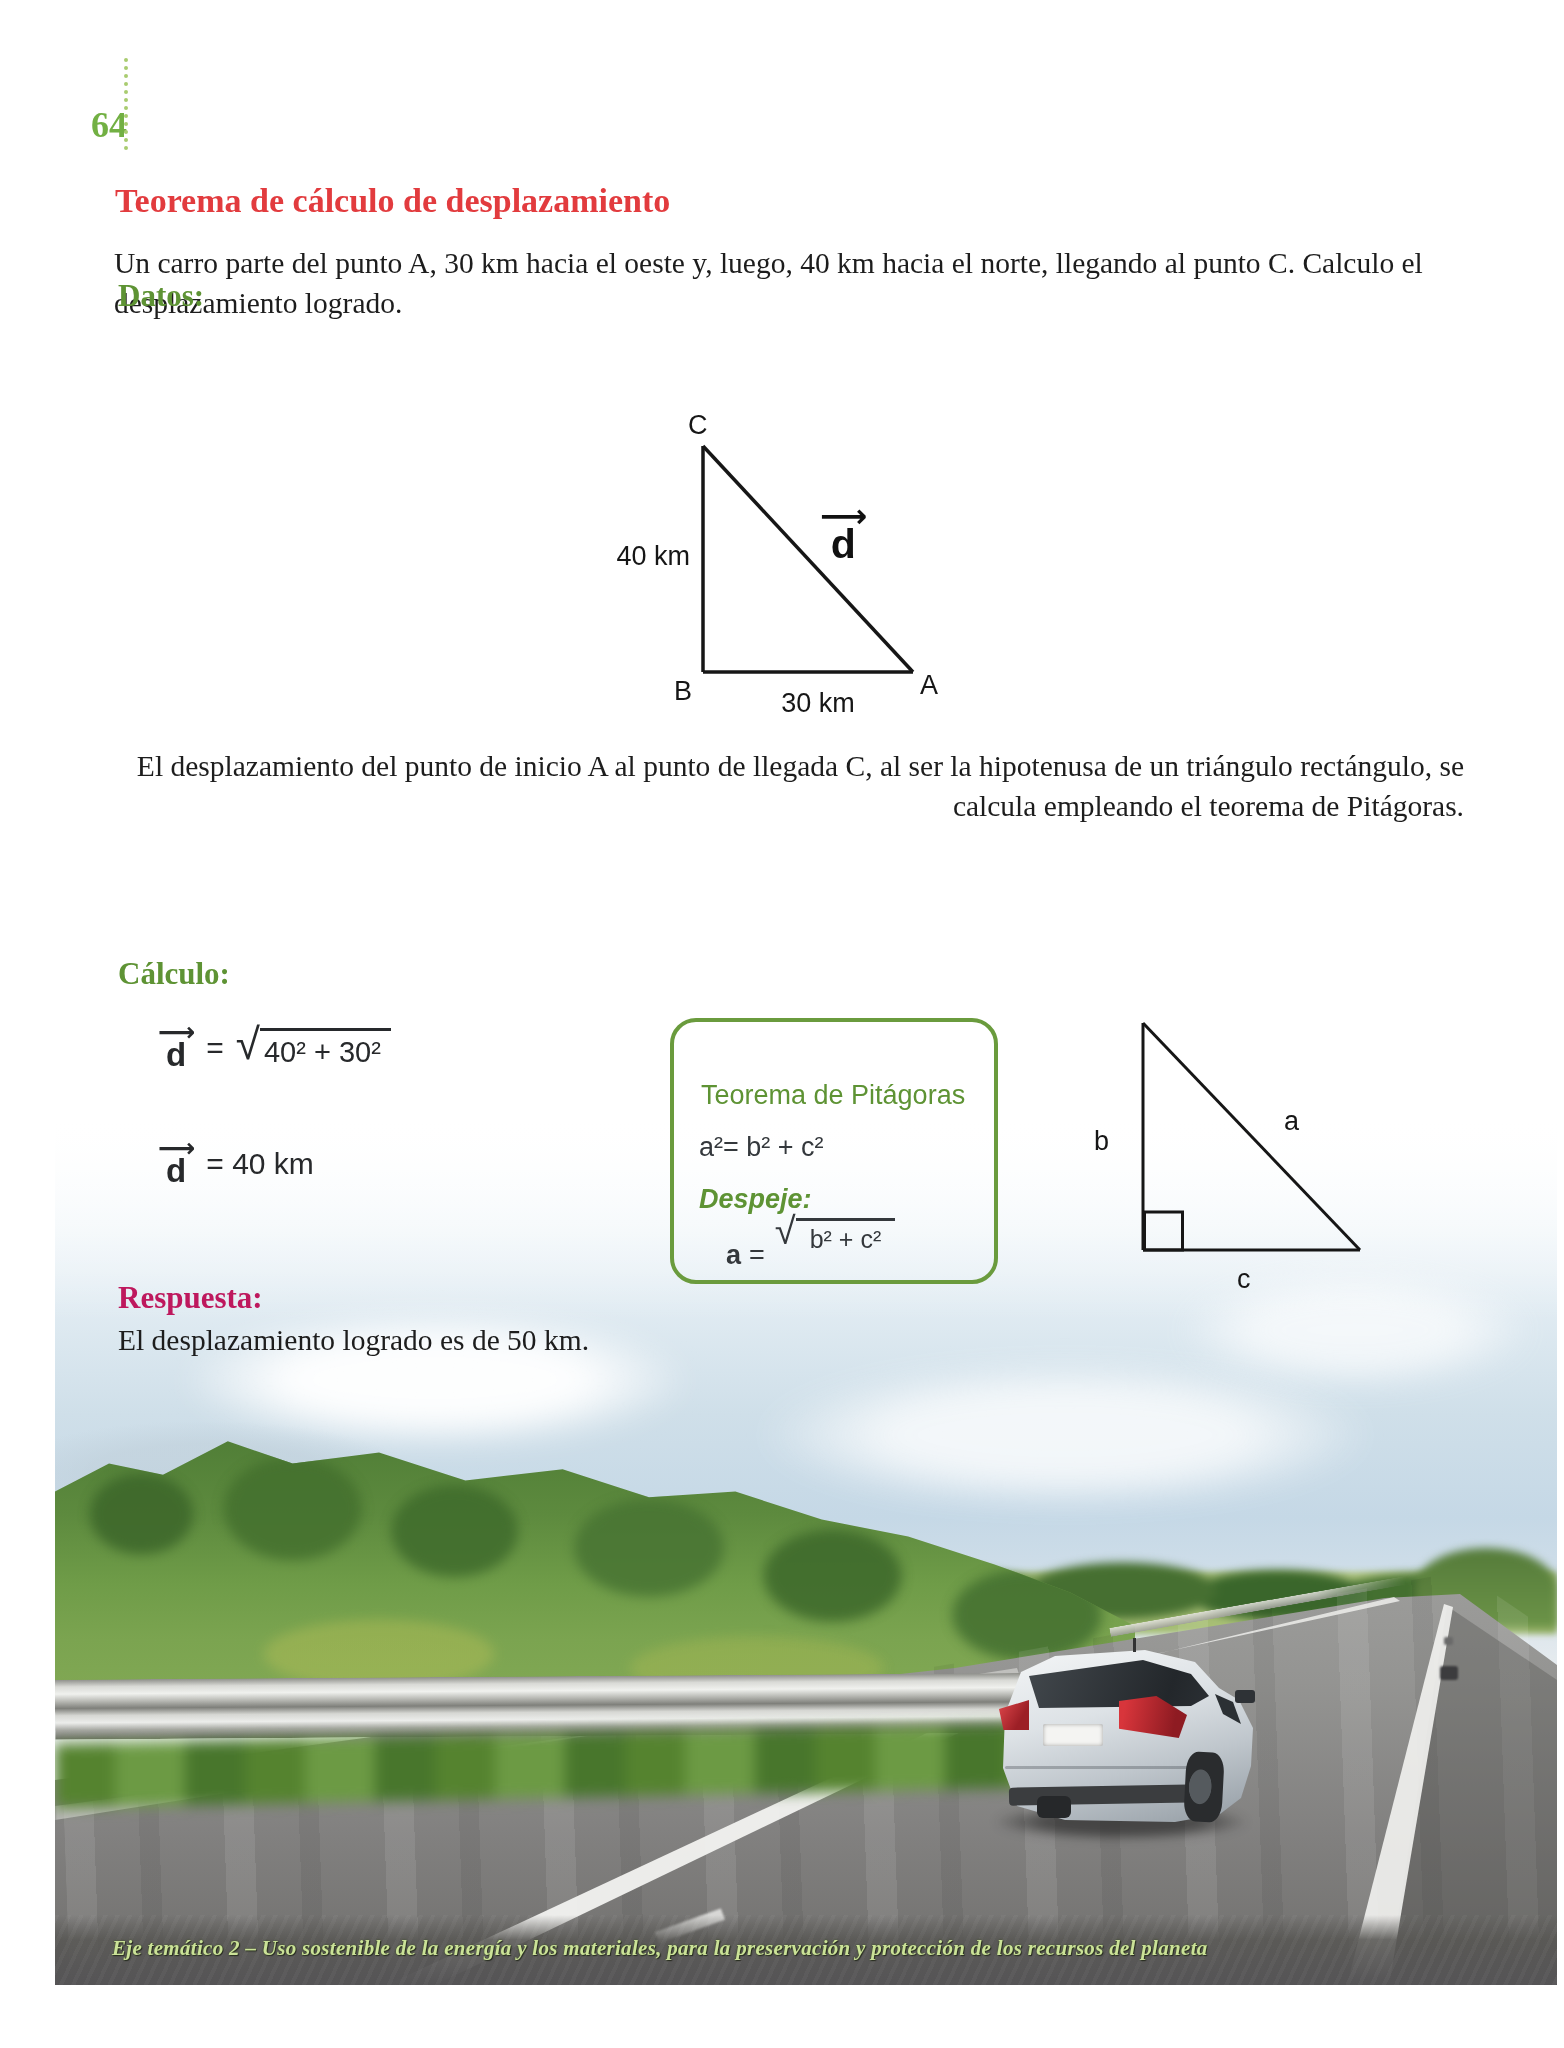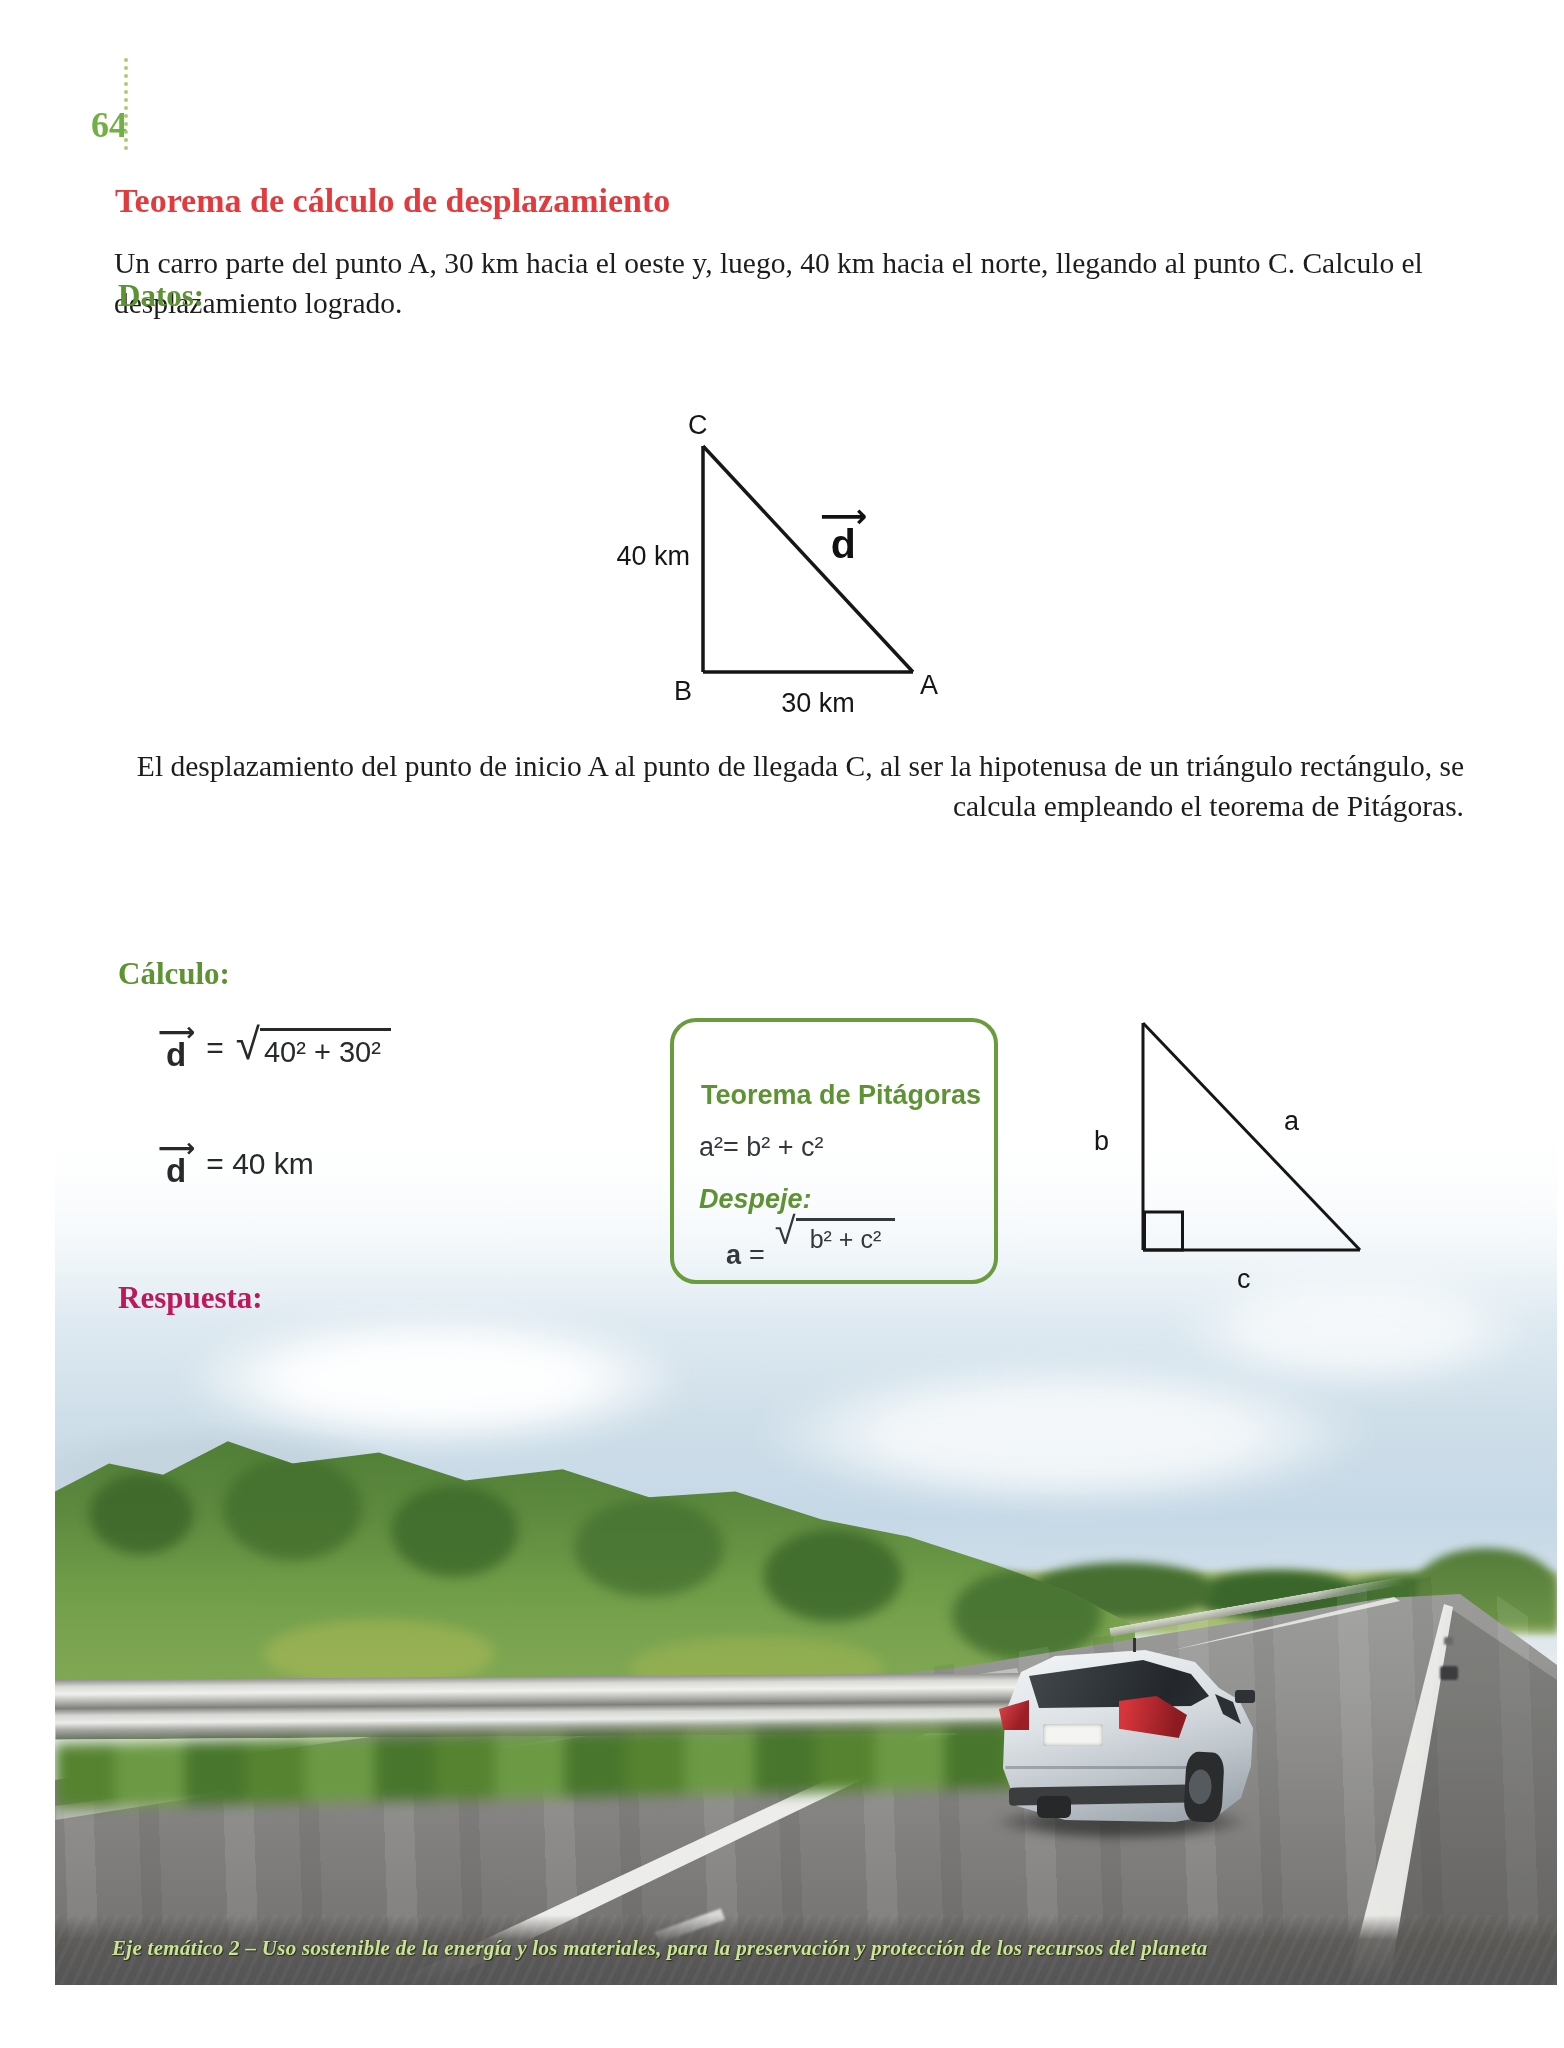--- a/index.html
+++ b/index.html
@@ -38,21 +38,21 @@
   .formula .vec .ltr{font-size:33px;}
   .f1{left:158px;top:1026px;}
   .f2{left:158px;top:1142px;}
   .sqrt{display:inline-flex;align-items:stretch;}
   .sqrt .sign{font-size:44px;line-height:.85;align-self:flex-start;transform:translateY(-3px);}
   .sqrt .rad{border-top:3px solid #26292c;padding:5px 10px 0 4px;font-size:29px;}
 
   
   .tbox{left:670px;top:1018px;width:320px;height:258px;border:4px solid #6a9b3d;border-radius:26px;z-index:15;}
   .tbox .in{position:absolute;font-family:"Liberation Sans","DejaVu Sans",sans-serif;font-size:27px;}
-  .tb-title{left:27px;top:58px;color:#5e9334;font-weight:bold;}
+  .tb-title{left:27px;top:58px;color:#5e9334;font-weight:normal;}
   .tb-eq{left:25px;top:110px;color:#34383c;}
   .tb-despeje{left:25px;top:162px;color:#5e9334;font-weight:bold;font-style:italic;}
   .tb-solve{left:52px;top:196px;display:flex;align-items:flex-start;color:#34383c;}
   .tb-solve .lhs{margin-top:22px;font-weight:bold;}
   .tb-solve .eqs{margin-top:22px;margin-left:8px;margin-right:10px;}
   .tb-solve .sign{font-size:38px;}
   .tb-solve .rad{font-size:25px;padding:4px 14px 0 14px;border-top:3px solid #34383c;}
 
   
   .t2a{left:1284px;top:1106px;}
@@ -240,20 +240,21 @@
     <line x1="8" y1="8" x2="8" y2="235" stroke="#161616" stroke-width="3"></line>
     <line x1="8" y1="235" x2="225" y2="235" stroke="#161616" stroke-width="3"></line>
     <line x1="8" y1="8" x2="225" y2="235" stroke="#161616" stroke-width="3"></line>
     <rect x="9.5" y="197" width="38" height="38" fill="none" stroke="#161616" stroke-width="3"></rect>
   </svg>
   <div class="abs diag-label t2a">a</div>
   <div class="abs diag-label t2b">b</div>
   <div class="abs diag-label t2c">c</div>
 
   <div class="abs h-red respuesta">Respuesta:</div>
+  <div class="abs para resp-text">El desplazamiento logrado es de 50 km.</div>
 
   <div class="abs photo">
     <div class="sky"></div>
     <div class="cloud cl1"></div>
     <div class="cloud cl2"></div>
     <div class="cloud cl3"></div>
     <div class="cl4"></div>
     <div class="fields-right"></div>
     <div class="midtrees"></div>
     <div class="farhill-right"></div>

